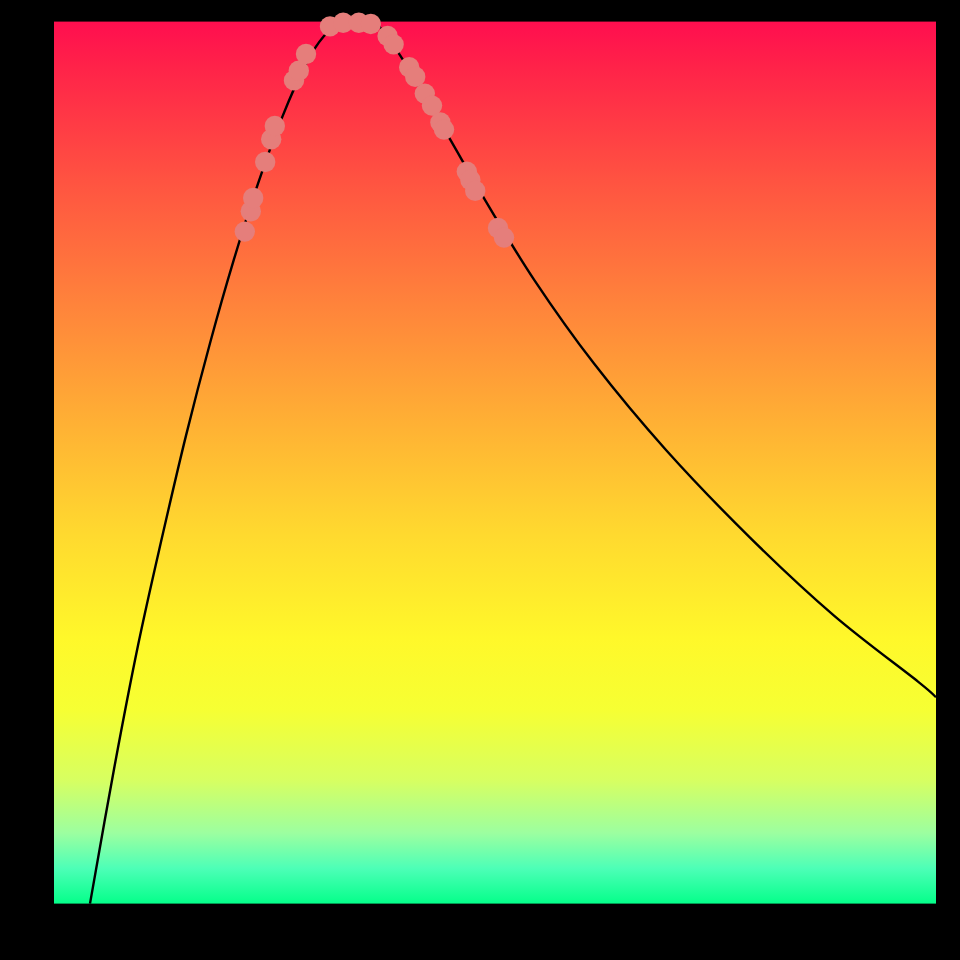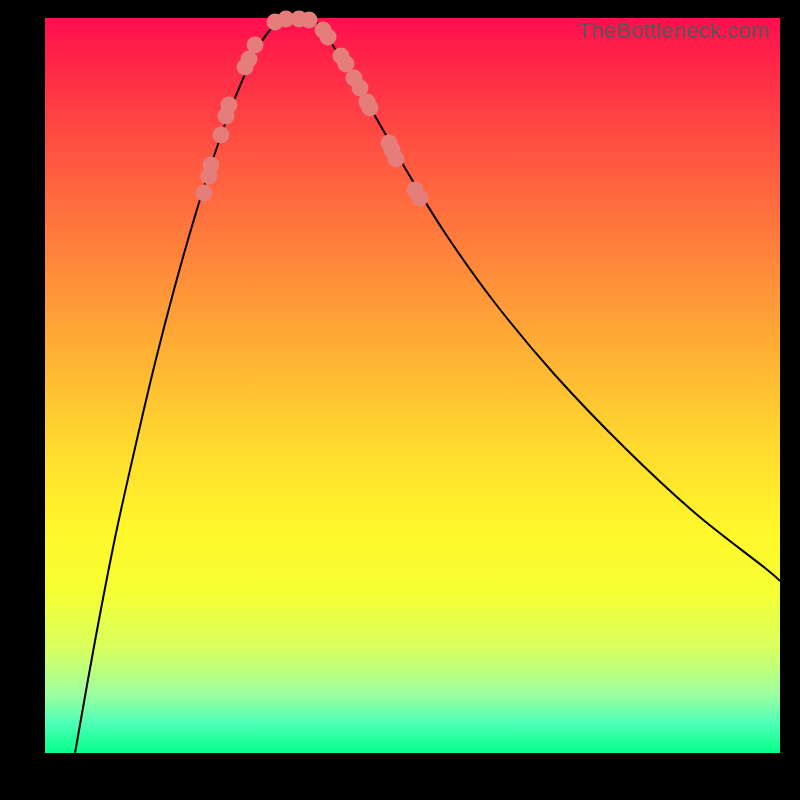--- a/index.html
+++ b/index.html
@@ -67,21 +67,20 @@
   .dot {
     fill: #e57e7b;
     stroke: none;
   }
 </style>
 </head>
 <body>
 
 <div class="frame">
   <div class="plot-area">
-    <div class="watermark">TheBottleneck.com</div>
     <svg class="overlay" viewBox="0 0 735 735" preserveAspectRatio="none">
       <path id="curve-left" class="curve" d="M 30 735 C 33.33 716.33, 43.33 658.83, 50 623 C 56.67 587.17, 63.33 552.17, 70 520 C 76.67 487.83, 83.33 459.17, 90 430 C 96.67 400.83, 103.33 372.00, 110 345 C 116.67 318.00, 123.33 292.50, 130 268 C 136.67 243.50, 143.33 220.17, 150 198 C 156.67 175.83, 163.33 154.67, 170 135 C 176.67 115.33, 183.33 96.67, 190 80 C 196.67 63.33, 204.17 46.33, 210 35 C 215.83 23.67, 220.00 17.83, 225 12 C 230.00 6.17, 237.50 2.00, 240 0"></path>
       <path id="curve-bottom" class="curve" d="M 240 0 L 250 0 L 260 0 L 268 0"></path>
       <path id="curve-right" class="curve" d="M 268 0 C 270.83 3.83, 278.83 13.83, 285 23 C 291.17 32.17, 297.50 42.50, 305 55 C 312.50 67.50, 320.83 82.17, 330 98 C 339.17 113.83, 348.33 130.50, 360 150 C 371.67 169.50, 385.00 192.50, 400 215 C 415.00 237.50, 431.67 261.33, 450 285 C 468.33 308.67, 488.33 332.83, 510 357 C 531.67 381.17, 556.67 407.00, 580 430 C 603.33 453.00, 626.67 475.00, 650 495 C 673.33 515.00, 705.83 538.67, 720 550 C 734.17 561.33, 732.50 560.83, 735 563"></path>
       <g id="dots">
           <circle cx="159" cy="175" r="8.5" class="dot"></circle>
           <circle cx="164" cy="158" r="8.5" class="dot"></circle>
           <circle cx="166" cy="147" r="8.5" class="dot"></circle>
           <circle cx="176" cy="117" r="8.5" class="dot"></circle>
           <circle cx="181" cy="98" r="8.5" class="dot"></circle>

